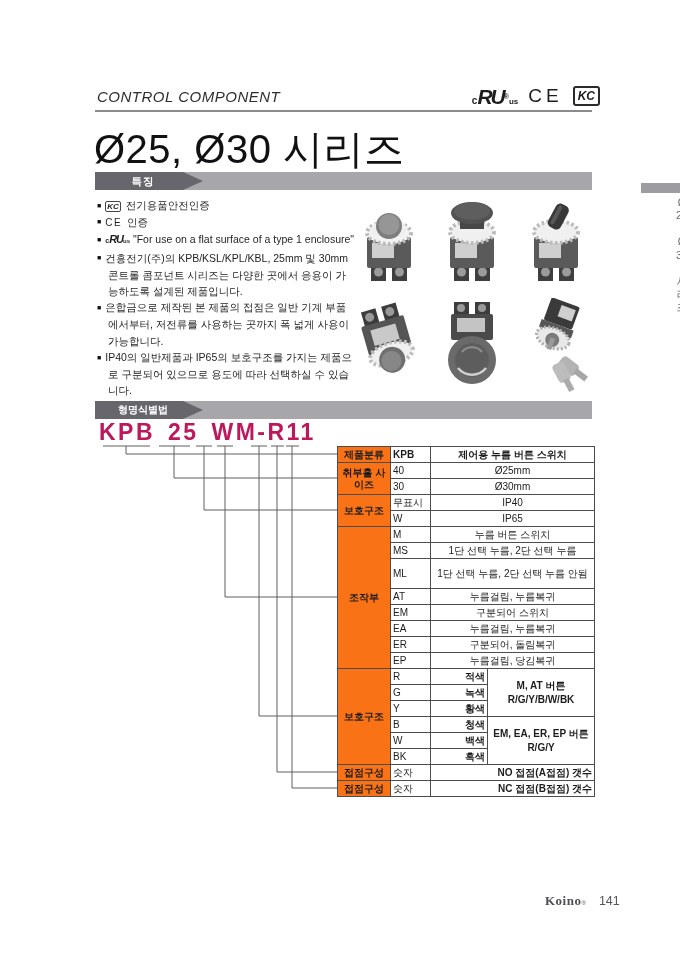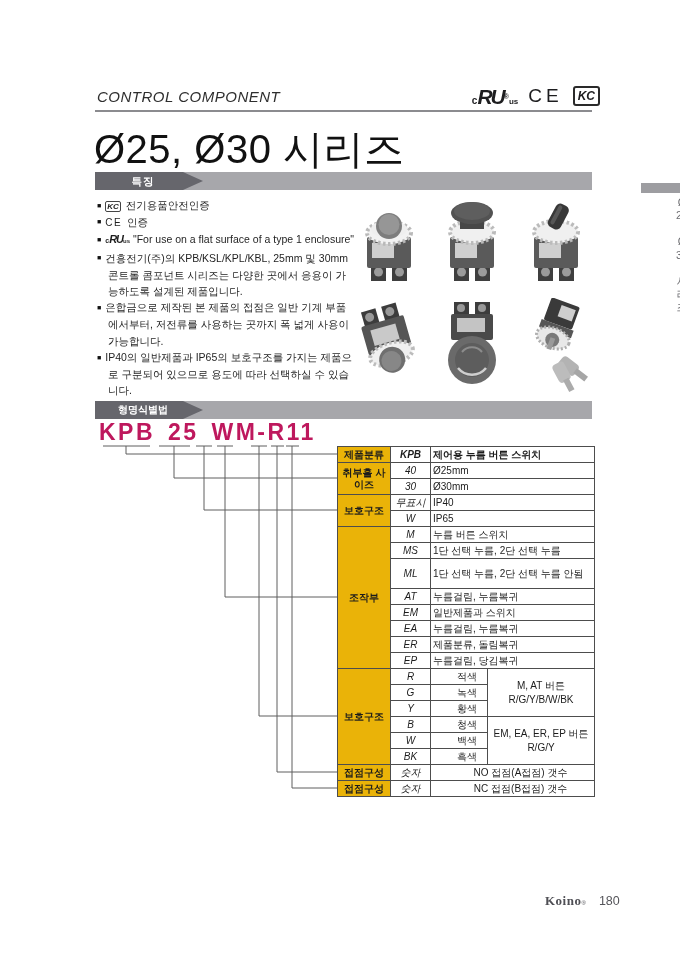--- a/index.html
+++ b/index.html
@@ -48,25 +48,25 @@
   
   .model-code{position:absolute;left:99px;top:419px;font-size:23px;font-weight:700;
     letter-spacing:2.5px;word-spacing:4px;color:#be185d;}
   .connector-svg{position:absolute;left:95px;top:440px;}
   
   .spec-table{position:absolute;left:337px;top:446px;border-collapse:collapse;
     font-size:10px;color:#1c1c1c;table-layout:fixed;width:257px;}
   .spec-table td{border:1px solid #4d4d4d;padding:0 2px;vertical-align:middle;}
   .spec-table tr{height:16px;}
   .spec-table tr.tall{height:30px;}
-  td.cat{background:#eab308;font-weight:700;text-align:center;line-height:12px;}
-  td.code{text-align:center;font-weight:400;font-style:italic;}
-  td.desc{text-align:left;font-weight:500;}
-  td.desc.center{text-align:center;padding-left:18px;}
-  td.note{text-align:center;font-weight:400;line-height:14px;}
+  td.cat{background:#f97316;font-weight:700;text-align:center;line-height:12px;}
+  td.code{text-align:left;font-weight:400;}
+  td.desc{text-align:center;font-weight:500;}
+  td.desc.center{text-align:right;padding-left:18px;font-weight:bold;}
+  td.note{text-align:center;font-weight:700;line-height:14px;}
   
   .side-tab-bar{position:absolute;left:641px;top:183px;width:39px;height:10px;background:#9d9da1;}
   .side-text{position:absolute;left:627px;top:196px;width:14px;margin-left:48px;}
   .vgroup{width:14px;word-break:break-all;line-height:13.2px;font-size:11px;color:#6e6e72;
     text-align:center;margin-bottom:13px;}
   
   .footer{position:absolute;left:545px;top:893px;display:flex;align-items:baseline;}
   .brand{font-family:"Liberation Serif","DejaVu Serif",serif;font-weight:700;font-size:13px;
     color:#4f4f55;letter-spacing:0.5px;}
   .brand-reg{font-size:6px;color:#4f4f55;vertical-align:top;line-height:8px;}
@@ -270,29 +270,29 @@
   <tr class="tall">
     <td class="code">ML</td>
     <td class="desc" colspan="2" style="line-height:14px">1단 선택 누름, 2단 선택 누름 안됨</td>
   </tr>
   <tr>
     <td class="code">AT</td>
     <td class="desc" colspan="2">누름걸림, 누름복귀</td>
   </tr>
   <tr>
     <td class="code">EM</td>
-    <td class="desc" colspan="2">일반제품과 스위치</td>
+    <td class="desc" colspan="2">구분되어 스위치</td>
   </tr>
   <tr>
     <td class="code">EA</td>
     <td class="desc" colspan="2">누름걸림, 누름복귀</td>
   </tr>
   <tr>
     <td class="code">ER</td>
-    <td class="desc" colspan="2">제품분류, 돌림복귀</td>
+    <td class="desc" colspan="2">구분되어, 돌림복귀</td>
   </tr>
   <tr>
     <td class="code">EP</td>
     <td class="desc" colspan="2">누름걸림, 당김복귀</td>
   </tr>
   <tr>
     <td class="cat" rowspan="6">보호구조</td>
     <td class="code">R</td>
     <td class="desc center">적색</td>
     <td class="note" rowspan="3">
@@ -340,14 +340,14 @@
 <div class="side-tab-bar"></div>
 <div class="side-text">
   <div class="vgroup">Ø25</div>
   <div class="vgroup">Ø30</div>
   <div class="vgroup">시리즈</div>
 </div>
 
 <div class="footer">
   <span class="brand">Koino</span>
     <span class="brand-reg">®</span>
-  <span class="page-num">180</span>
+  <span class="page-num">141</span>
 </div>
 
 </body></html>

